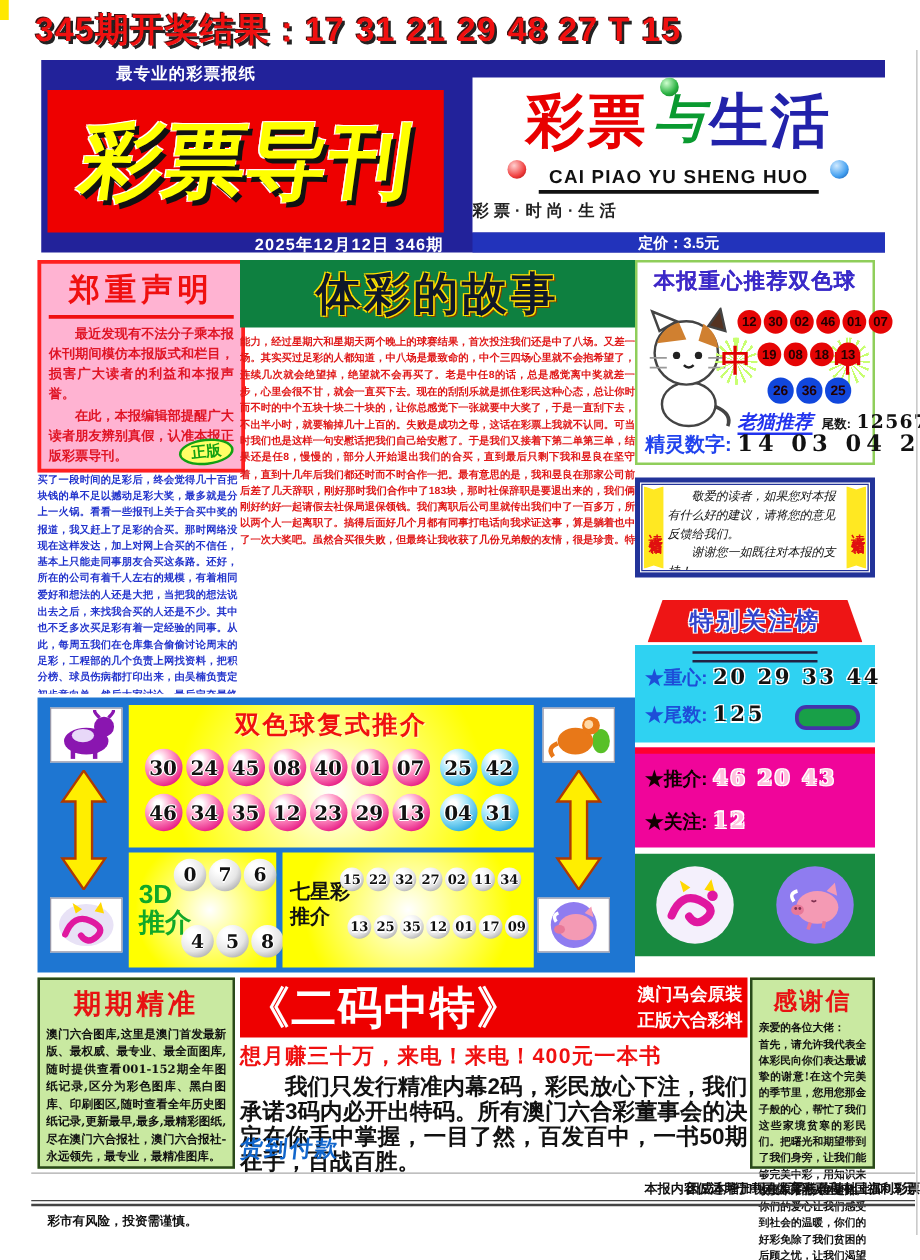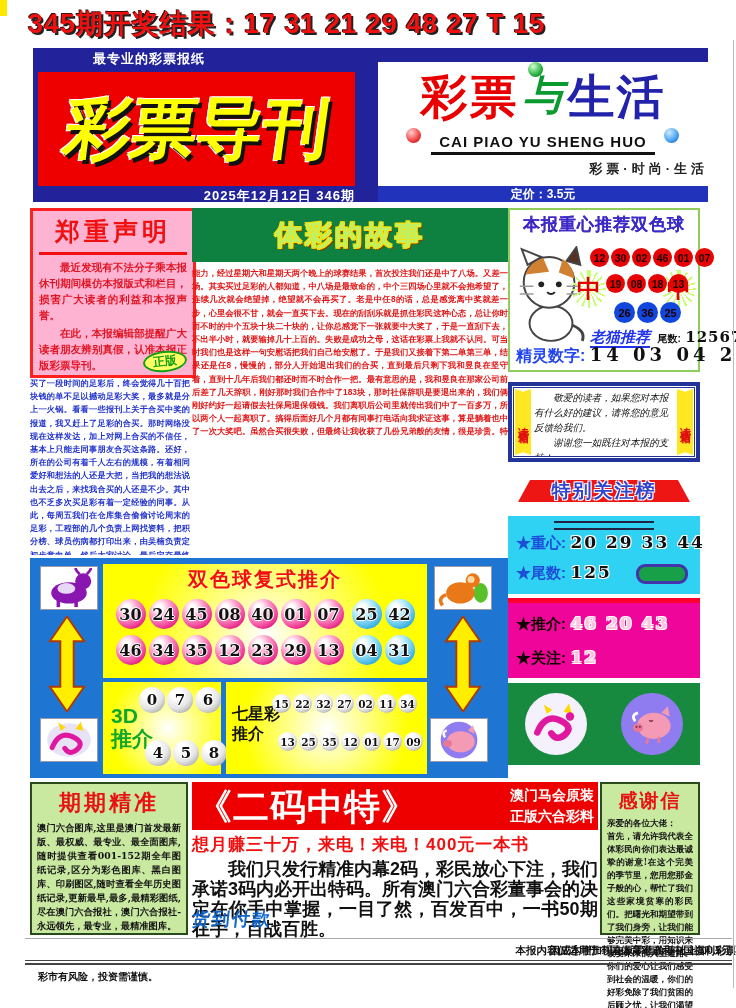--- a/index.html
+++ b/index.html
@@ -27,40 +27,40 @@
   .logo-yu{font-size:40px;font-weight:bold;color:#0a9a30;font-family:"DejaVu Serif",serif;
     font-style:italic;position:relative;top:-4px;}
   .logo-shenghuo{font-size:47px;font-weight:bold;color:#2222aa;letter-spacing:2px;}
   .logo-ball{position:absolute;border-radius:50%;width:15px;height:15px;}
   .logo-ball.green{left:150px;top:0;background:radial-gradient(circle at 35% 30%,#cfffcf,#28b040 60%,#0a6a20);}
   .logo-ball.redb{left:28px;top:66px;background:radial-gradient(circle at 35% 30%,#ffd0d0,#f04040 60%,#a00000);}
   .logo-ball.blueb{left:286px;top:66px;background:radial-gradient(circle at 35% 30%,#d0eaff,#44a0f0 60%,#0a4aa0);}
   .pinyin-row{text-align:center;margin-top:4px;}
   .pinyin{display:inline-block;font-size:15px;font-weight:bold;color:#111;letter-spacing:1px;
     border-bottom:3px solid #111;padding:0 8px 2px 8px;}
-  .slogan{text-align:right;margin-top:5px;font-size:13px;color:#222;letter-spacing:4px;font-weight:bold;}
+  .slogan{text-align:left;margin-top:5px;font-size:13px;color:#222;letter-spacing:4px;font-weight:bold;}
   .price-bar{position:absolute;left:345px;top:138px;width:330px;height:16px;background:#2233bb;
     color:#fff;font-size:12px;font-weight:bold;text-align:center;line-height:16px;}
 
   
   .stmt-box{position:absolute;left:30px;top:208px;width:152px;height:160px;background:#ffb3d2;
     border:3px solid #ff2020;padding:2px 4px;}
   .stmt-title{text-align:center;font-size:25px;font-weight:bold;color:#f01010;letter-spacing:4px;margin-top:2px;}
   .stmt-rule{height:3px;background:#f01010;margin:4px 2px;}
   .stmt-box p{margin:2px 2px;font-size:10.5px;line-height:16px;color:#e01525;font-weight:bold;text-align:justify;}
   .stmt-box p.ind{text-indent:2em;}
   .stamp{position:absolute;right:6px;bottom:3px;border:2px solid #12a012;border-radius:50%;
     background:#ffff66;color:#12a012;font-size:12px;font-weight:bold;padding:0 8px;transform:rotate(-6deg);}
   .left-story{position:absolute;left:30px;top:377px;width:160px;height:178px;overflow:hidden;
     font-size:8.2px;line-height:13.2px;color:#2233cc;font-weight:bold;text-align:justify;}
 
   
   .story-box{position:absolute;left:192px;top:208px;width:316px;}
   .story-head{height:54px;background:#0e8040;display:flex;align-items:center;justify-content:center;}
-  .story-title{font-size:27px;font-weight:bold;color:#bef264;letter-spacing:3px;
+  .story-title{font-size:36px;font-weight:bold;color:#0f172a;letter-spacing:3px;
     text-shadow:-1px -1px 0 #ffe000,1px -1px 0 #ffe000,-1px 1px 0 #ffe000,1px 1px 0 #ffe000,2px 2px 0 #804000;}
   .story-text{margin-top:5px;height:172px;overflow:hidden;font-size:8.3px;line-height:13.2px;
     color:#e01818;font-weight:bold;text-align:justify;}
 
   
   .rec-box{position:absolute;left:508px;top:208px;width:192px;height:164px;background:#fff;
     border:2px solid #8fce5a;box-sizing:border-box;}
   .rec-title{text-align:center;font-size:17px;font-weight:bold;letter-spacing:1px;margin-top:3px;
     background:linear-gradient(90deg,#7a1fc0,#2233cc);-webkit-background-clip:text;background-clip:text;color:#3a2ac8;}
   .cat{position:absolute;left:2px;top:36px;}
@@ -89,21 +89,21 @@
     clip-path:polygon(0 0,50% 4%,100% 0,100% 100%,50% 96%,0 100%);
     display:flex;align-items:center;justify-content:center;}
   .mail-strip.left{left:3px;} .mail-strip.right{right:3px;}
   .mail-strip span{writing-mode:vertical-rl;text-orientation:upright;font-size:11px;font-weight:bold;
     color:#e01010;letter-spacing:2px;}
   .mail-body{position:absolute;left:22px;right:22px;top:4px;bottom:2px;overflow:hidden;}
   .mail-body p{margin:0;font-size:9.6px;line-height:15px;color:#111;font-style:italic;
     font-family:"DejaVu Serif",serif;text-indent:2em;}
 
   
-  .ribbon{position:absolute;left:518px;top:480px;width:172px;height:22px;background:#ee1515;
+  .ribbon{position:absolute;left:518px;top:480px;width:172px;height:34px;background:#ee1515;
     clip-path:polygon(7% 0,93% 0,100% 100%,0 100%);display:flex;align-items:center;justify-content:center;}
   .ribbon span{font-size:19px;font-weight:bold;color:#3344cc;letter-spacing:2px;
     text-shadow:-1px -1px 0 #fff,1px -1px 0 #fff,-1px 1px 0 #fff,1px 1px 0 #fff;}
   .cyan-box{position:absolute;left:508px;top:516px;width:192px;height:78px;background:#2fd2f2;}
   .cyan-box::before{content:"";position:absolute;left:46px;top:5px;width:100px;height:5px;
     border-top:2px solid #224;border-bottom:2px solid #224;}
   .focus-row{position:absolute;left:8px;white-space:nowrap;}
   .focus-label{font-size:15px;font-weight:bold;color:#1d4ed8;}
   .focus-value{font-size:17px;font-weight:bold;font-family:"DejaVu Serif",serif;color:#111;letter-spacing:2px;
     text-shadow:-1px -1px 0 #fff,1px -1px 0 #fff,-1px 1px 0 #fff,1px 1px 0 #fff;}

